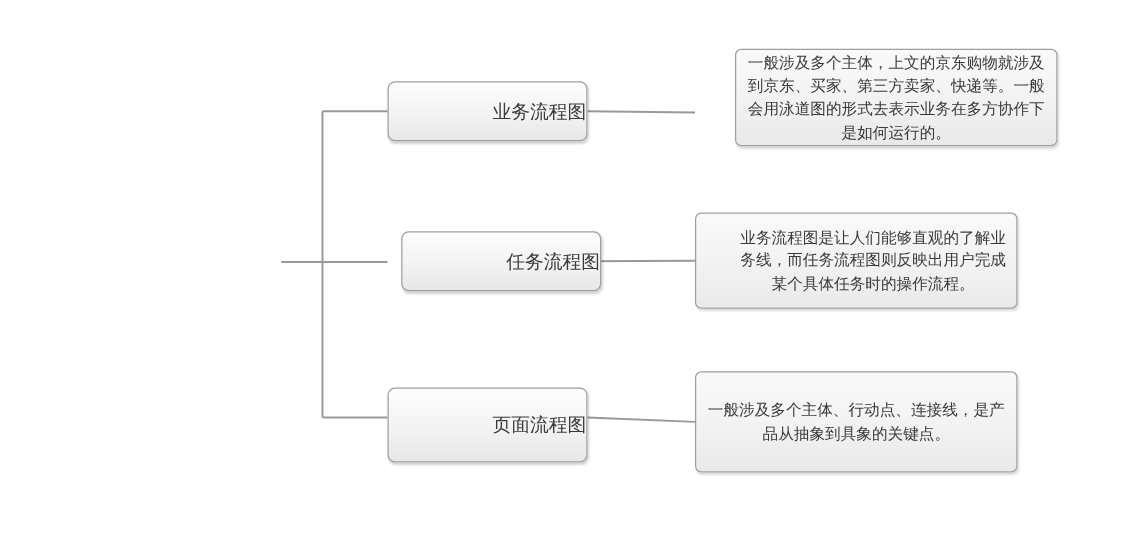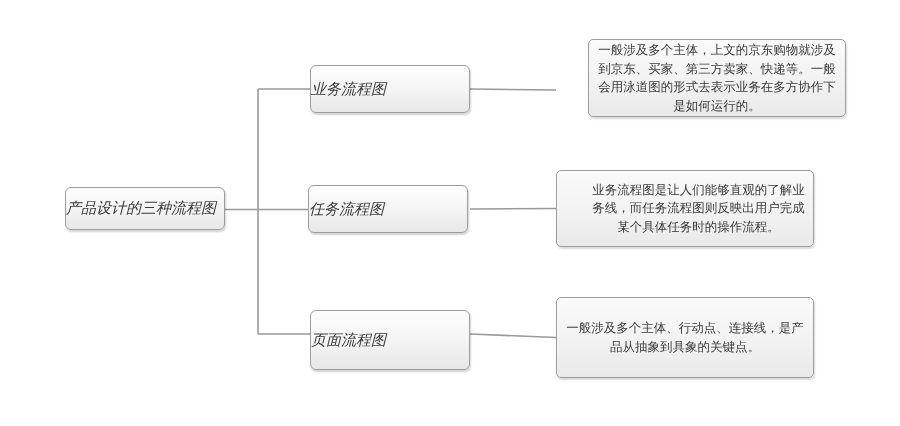--- a/index.html
+++ b/index.html
@@ -19,33 +19,32 @@
     background:var(--bg);
     overflow:hidden;
   }
   .connectors{
     position:absolute;left:0;top:0;width:900px;height:426px;
     pointer-events:none;
   }
   .connectors line{stroke:var(--line);stroke-width:1.6;}
   .node{
     position:absolute;
-    display:flex;align-items:center;justify-content:flex-start;
+    display:flex;align-items:center;justify-content:flex-end;
     background:linear-gradient(to bottom,var(--fill-top) 0%,#f3f3f3 55%,var(--fill-bottom) 100%);
     border:1.5px solid var(--border);
     border-radius:6px;
     box-shadow:1px 1.5px 2px rgba(0,0,0,0.18);
     font-size:15px;
     color:var(--text);
     cursor:default;
-    font-style:italic;
   }
   .node-root{left:65px;top:187px;width:160px;height:43px;}
   .node-b1{left:310px;top:65px;width:160px;height:48px;}
-  .node-b2{left:308px;top:185px;width:160px;height:48px;}
+  .node-b2{left:321px;top:185px;width:160px;height:48px;}
   .node-b3{left:310px;top:310px;width:160px;height:60px;}
   .desc{
     position:absolute;
     left:556px;width:258px;
     display:flex;align-items:center;justify-content:center;
     background:linear-gradient(to bottom,#fafafa 0%,#f1f1f1 60%,#e9e9e9 100%);
     border:1.5px solid var(--border);
     border-radius:5px;
     box-shadow:1px 1.5px 2px rgba(0,0,0,0.15);
     font-size:12.5px;
@@ -71,23 +70,20 @@
 
     <line x1="258" y1="89" x2="310" y2="89"></line>
     <line x1="258" y1="209.5" x2="310" y2="209.5"></line>
     <line x1="258" y1="334" x2="310" y2="334"></line>
 
     <line x1="470" y1="89" x2="556" y2="90"></line>
     <line x1="470" y1="209" x2="556" y2="208.5"></line>
     <line x1="470" y1="334" x2="556" y2="337.5"></line>
   </svg>
 
-  <div class="node node-root">
-    <span>产品设计的三种流程图</span>
-  </div>
 
   <div class="node node-b1">
     <span>业务流程图</span>
   </div>
   <div class="node node-b2">
     <span>任务流程图</span>
   </div>
   <div class="node node-b3">
     <span>页面流程图</span>
   </div>

